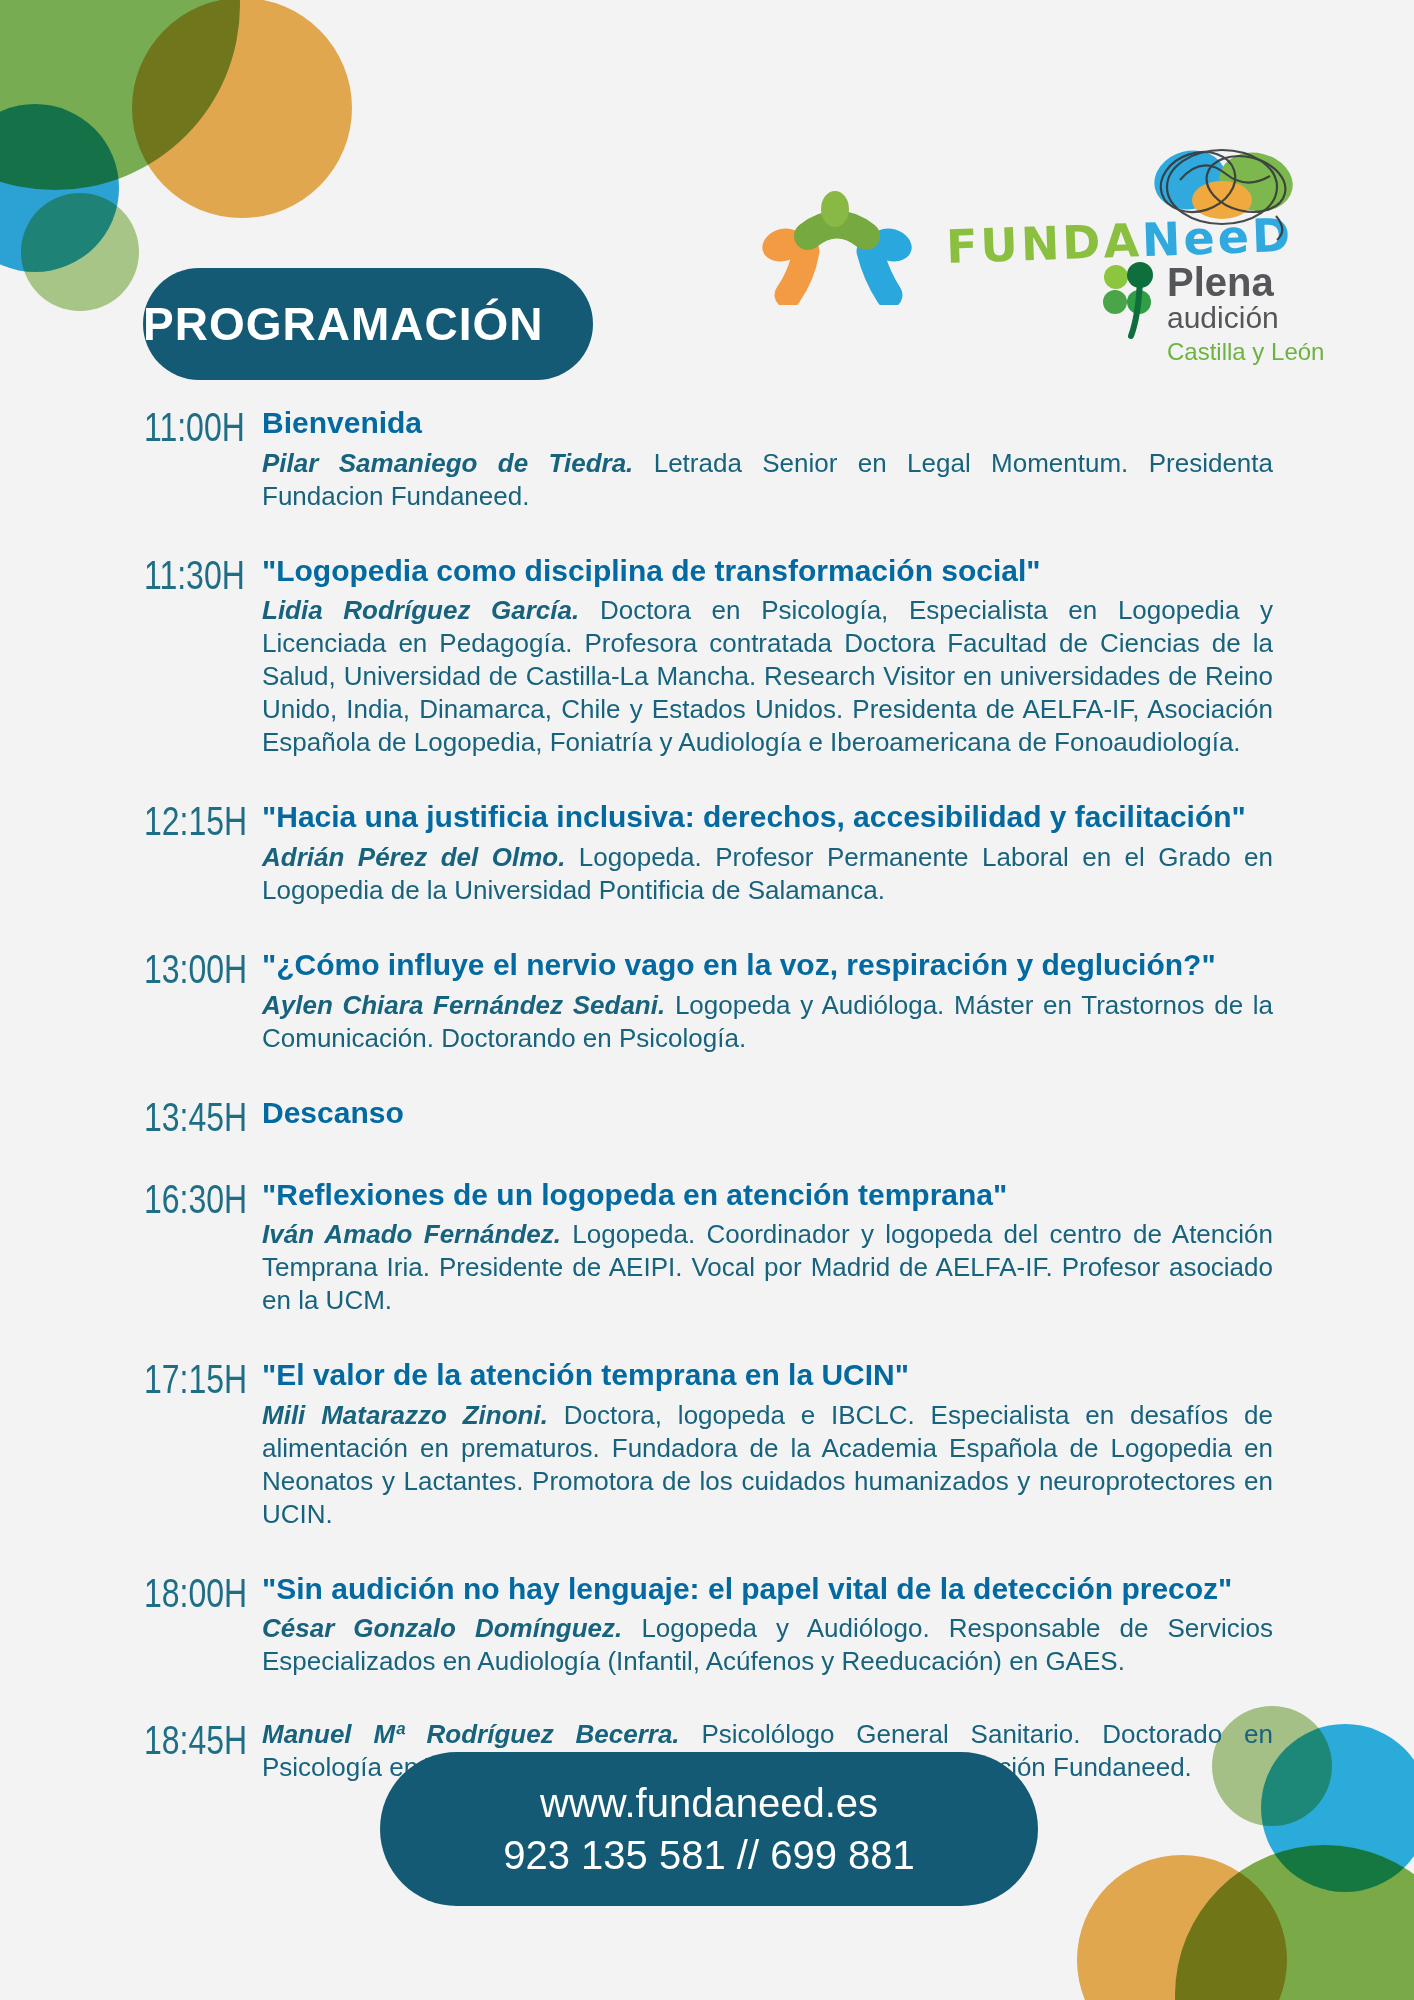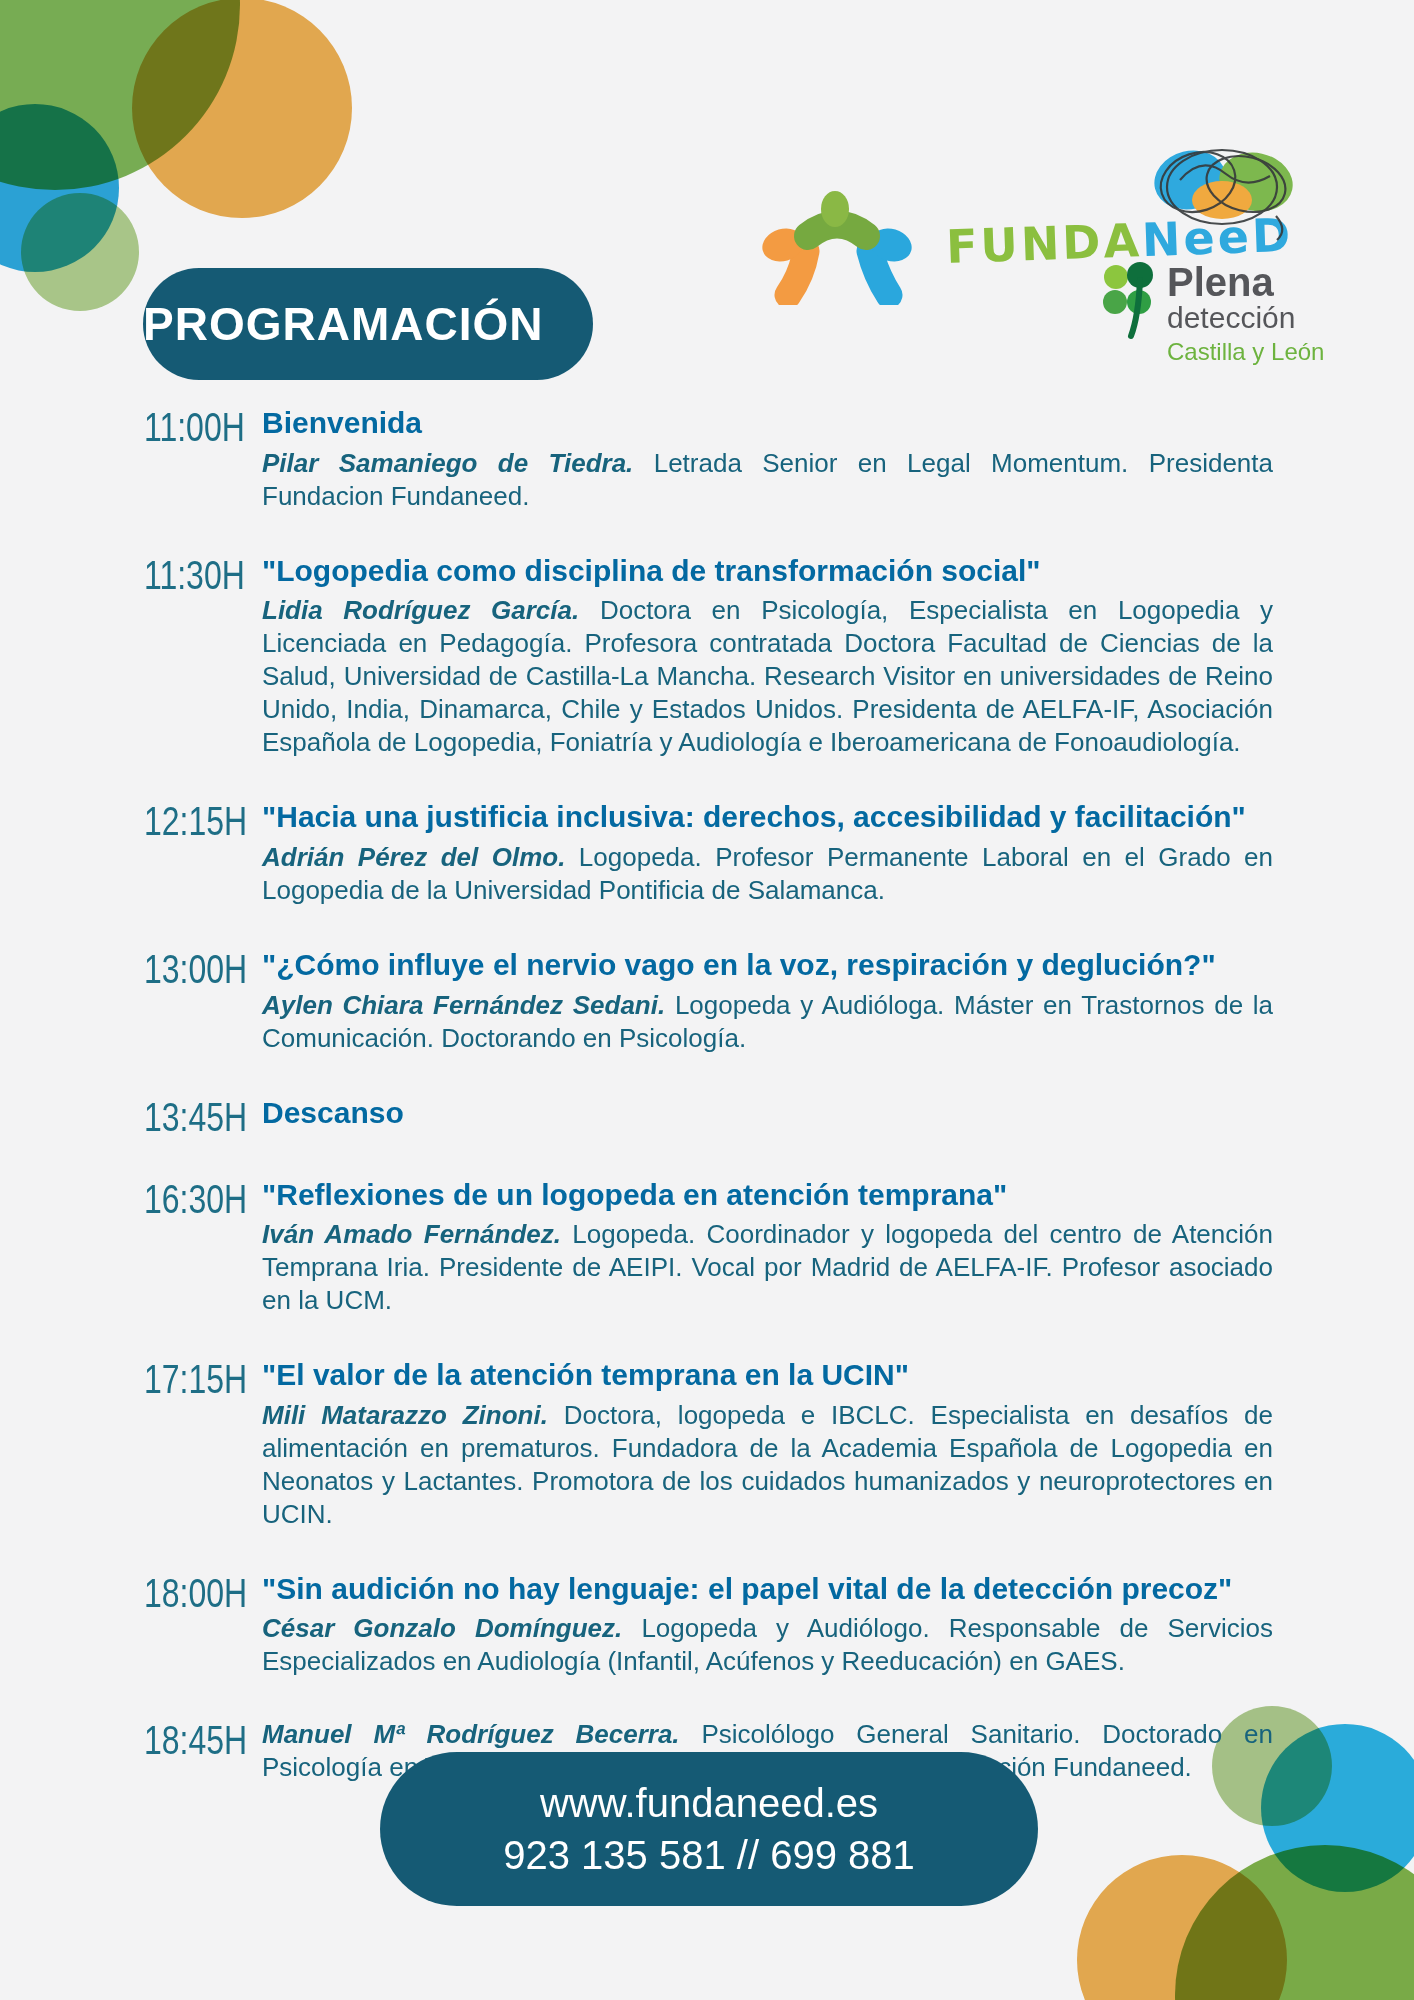--- a/index.html
+++ b/index.html
@@ -99,21 +99,21 @@
 <div class="plena">
   <svg class="clover-svg" viewBox="0 0 54 78">
     <circle cx="13" cy="15" r="12" fill="#8cc63e"></circle>
     <circle cx="37" cy="13" r="13" fill="#0e6f3c"></circle>
     <circle cx="12" cy="40" r="12" fill="#49a547"></circle>
     <circle cx="36" cy="40" r="12" fill="#2f9e44"></circle>
     <path d="M37 18 C 36 40 34 58 28 74" stroke="#0e6f3c" stroke-width="6" stroke-linecap="round" fill="none"></path>
   </svg>
   <div>
     <div class="plena-name">Plena</div>
-    <div class="plena-sub">detección</div>
+    <div class="plena-sub">audición</div>
     <div class="plena-region">Castilla y León</div>
   </div>
 </div>
 
 <div class="title-pill">
   <span>PROGRAMACIÓN</span>
 </div>
 
 <div class="schedule">
 

